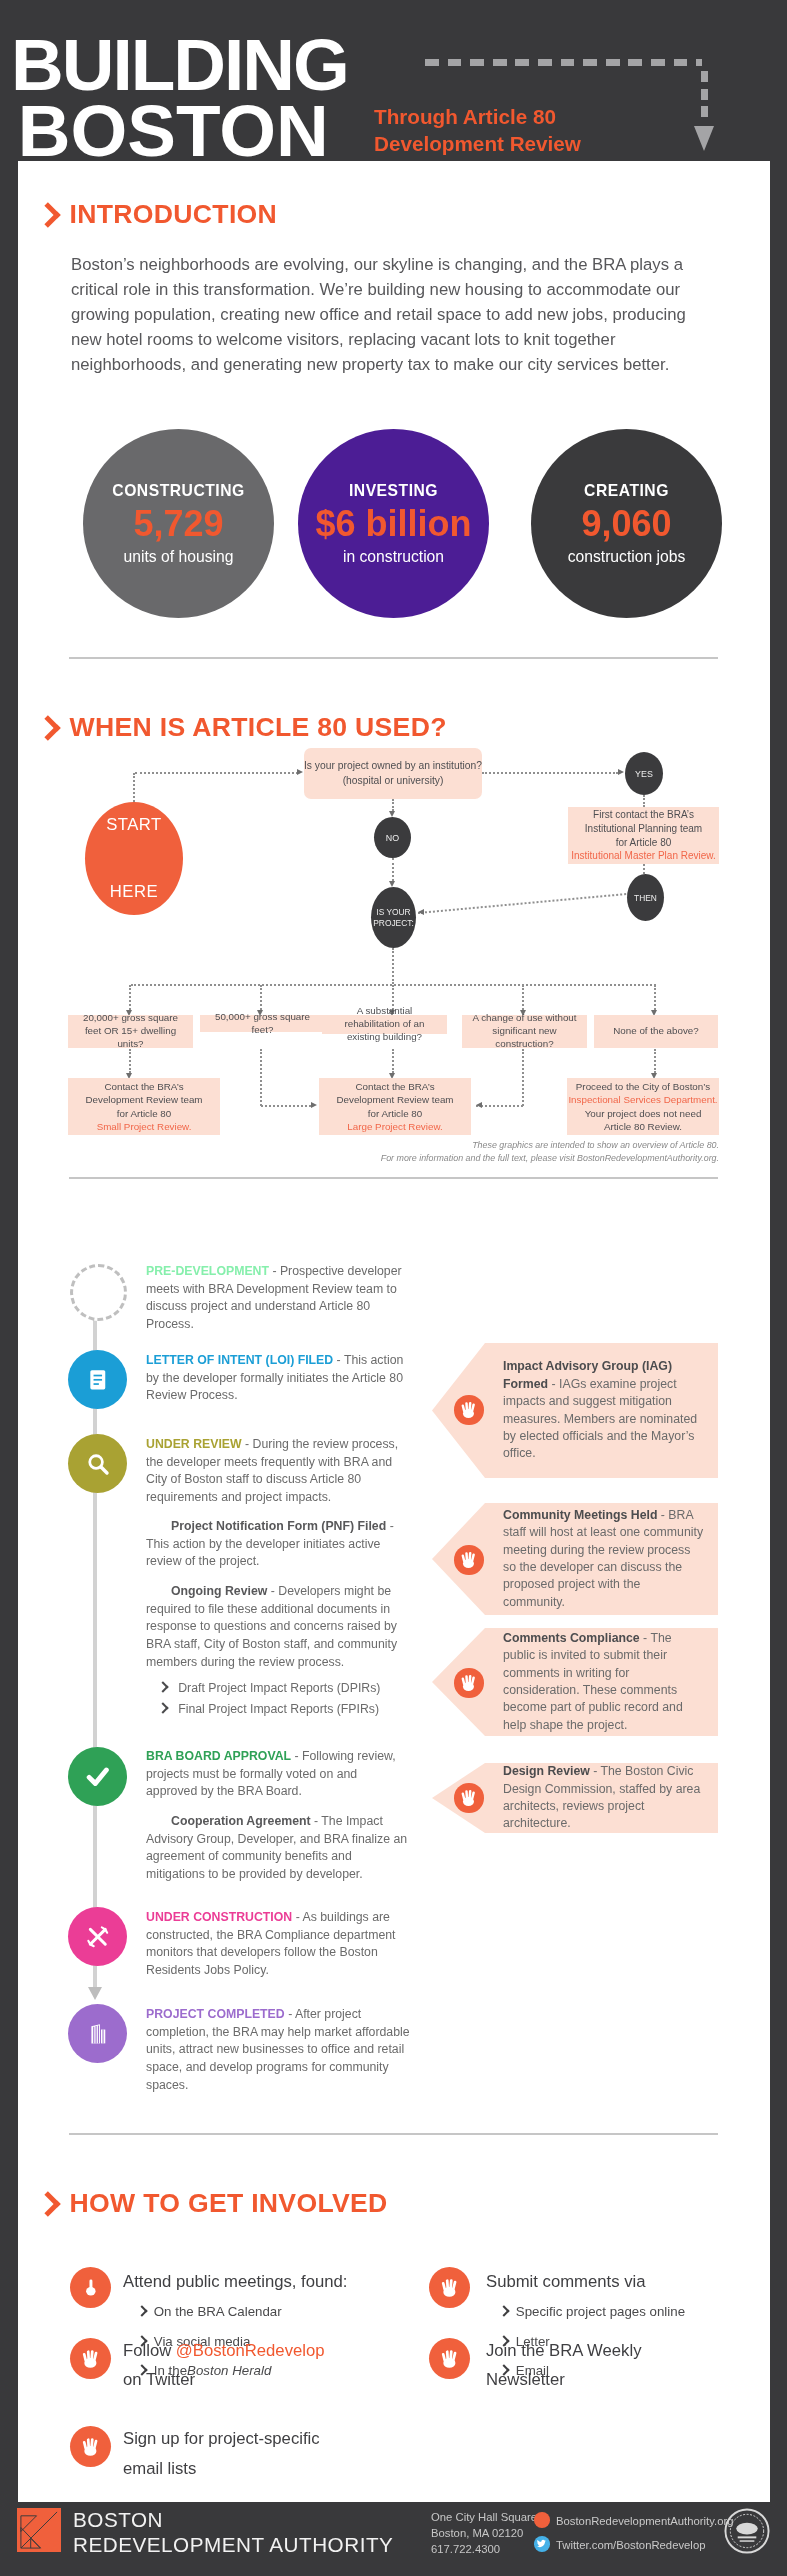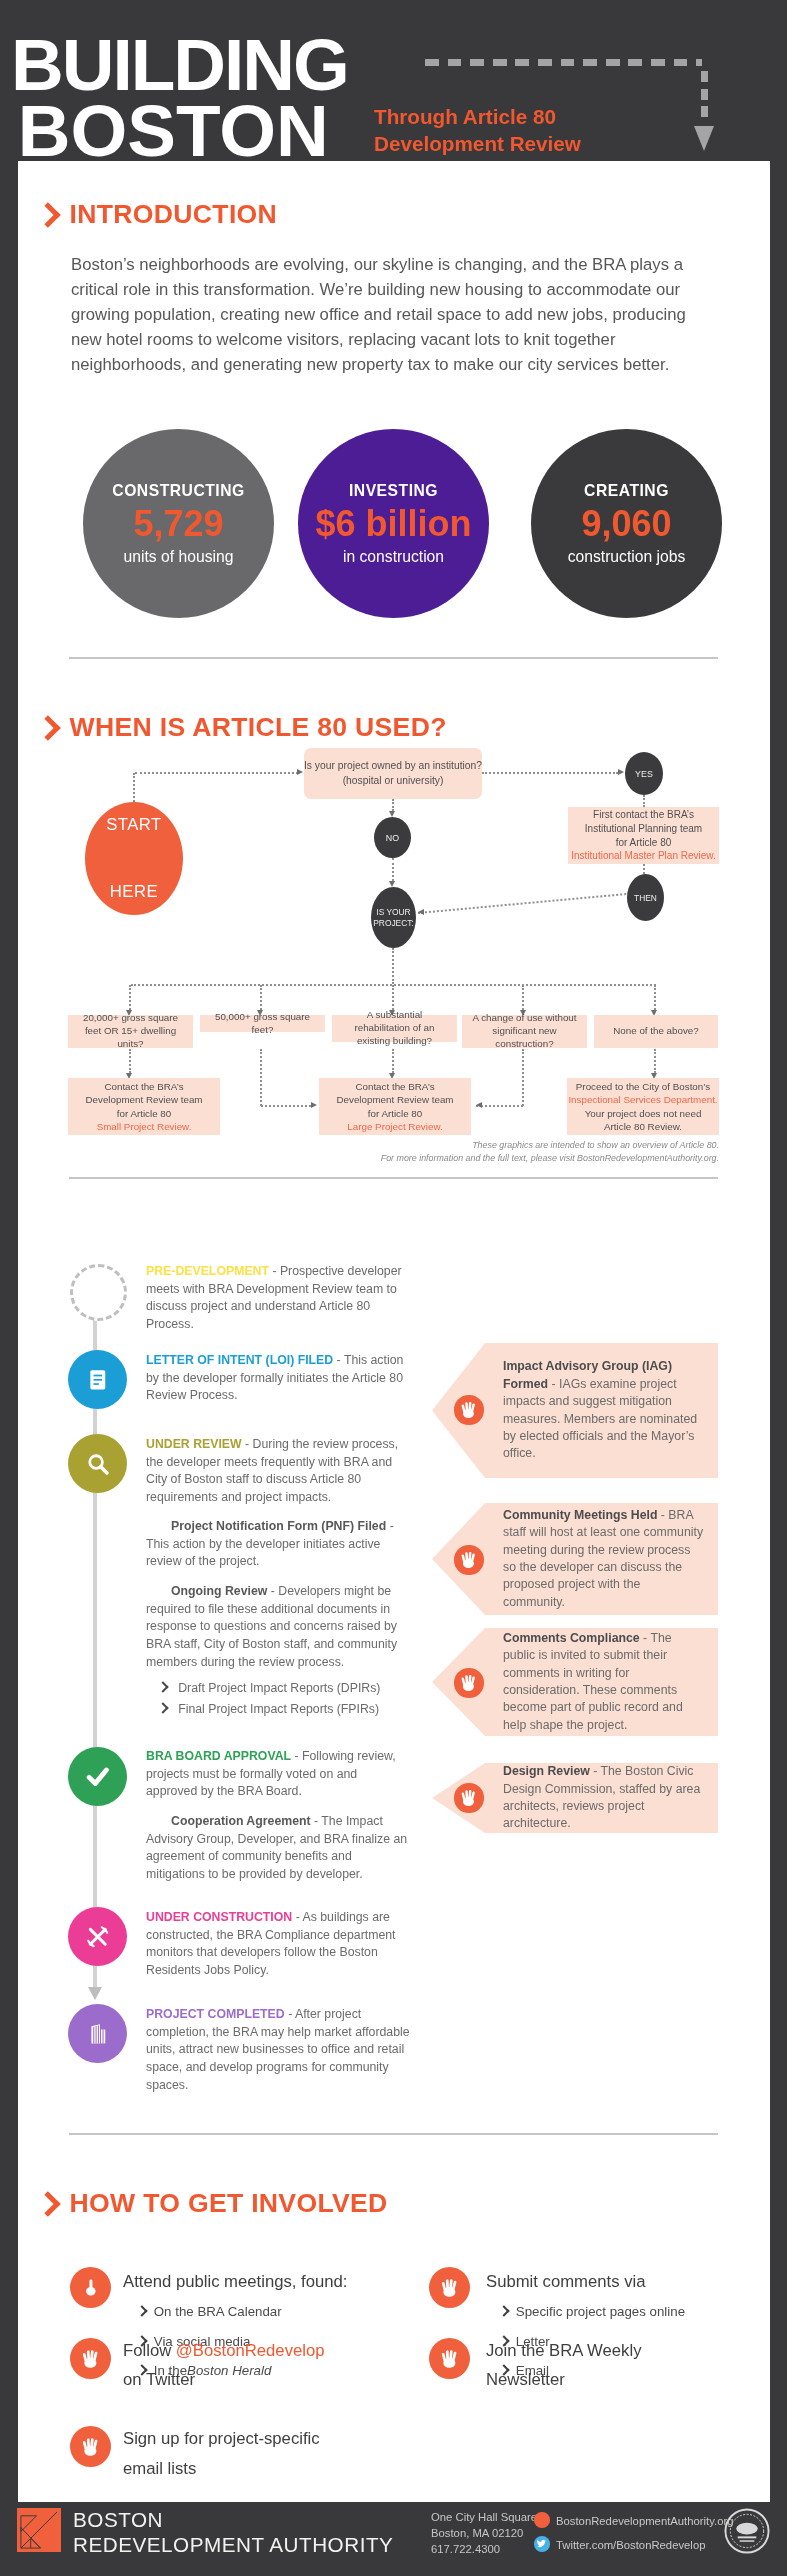--- a/index.html
+++ b/index.html
@@ -44,21 +44,21 @@
   .ar-l{width:0;height:0;border-top:3.9px solid transparent;border-bottom:3.9px solid transparent;border-right:6.9px solid #6e6e6e;}
   .ar-d{width:0;height:0;border-left:3.9px solid transparent;border-right:3.9px solid transparent;border-top:6.9px solid #6e6e6e;}
   .fnote{font-size:8.9px;font-style:italic;color:#8a8a8a;text-align:right;line-height:12.8px;}
 
   
   .tline{width:3.9px;background:#d2d2d2;}
   .tcirc{width:59px;height:59px;border-radius:50%;display:flex;align-items:center;justify-content:center;}
   .tcirc-dashed{width:51px;height:51px;border-radius:50%;border:3px dashed #bfbfbf;background:#ffffff;}
   .stage{left:146px;width:264px;font-size:12.3px;line-height:1.44;color:#6b6b6b;}
   .stage .nm{font-weight:bold;}
-  .st0{color:#fde047;} .st1{color:#1b9ed6;} .st2{color:#a9a233;}
+  .st0{color:#86efac;} .st1{color:#1b9ed6;} .st2{color:#a9a233;}
   .st3{color:#2fa156;} .st4{color:#eb3d96;} .st5{color:#9c6ccd;}
   .sub b{color:#58585a;padding-left:25px;}
   .mchev{display:inline-block;width:5.9px;height:5.9px;border-top:2.5px solid #3e3e40;border-right:2.5px solid #3e3e40;transform:rotate(45deg);margin-right:7.9px;position:relative;top:-1px;}
   .tl-arrow{width:0;height:0;border-left:7.9px solid transparent;border-right:7.9px solid transparent;border-top:13.8px solid #bdbdbd;}
 
   .callout{left:432px;width:286px;background:#fcdfd3;clip-path:polygon(0 50%,53px 0,100% 0,100% 100%,53px 100%);
            box-sizing:border-box;padding:9.8px 13.8px 9.8px 71px;display:flex;flex-direction:column;justify-content:center;
            font-size:12.3px;line-height:1.42;color:#6b6b6b;}
   .callout b{color:#4c4c4e;}
   .ocirc{width:29.5px;height:29.5px;border-radius:50%;background:#f0603c;display:flex;align-items:center;justify-content:center;}
@@ -176,21 +176,21 @@
     <div class="hl">Institutional Master Plan Review.</div>
   </div>
   <div class="abs dkell" style="left:627px;top:874px;width:37px;height:47px;font-size:8.4px;">THEN</div>
   <div class="abs dkell" style="left:371px;top:887px;width:45px;height:61px;font-size:8.4px;line-height:1.3;">
     <div>IS YOUR</div>
     <div>PROJECT:</div>
   </div>
 
   <div class="abs pinkbox branch" style="left:68px;top:1015px;width:125px;height:33px;">20,000+ gross square feet OR 15+ dwelling units?</div>
   <div class="abs pinkbox branch" style="left:200px;top:1015px;width:125px;height:17px;">50,000+ gross square feet?</div>
-  <div class="abs pinkbox branch" style="left:332px;top:1015px;width:125px;height:27px;">A substantial rehabilitation of an existing building?</div>
+  <div class="abs pinkbox branch" style="left:322px;top:1015px;width:125px;height:19px;">A substantial rehabilitation of an existing building?</div>
   <div class="abs pinkbox branch" style="left:462px;top:1015px;width:125px;height:33px;">A change of use without significant new construction?</div>
   <div class="abs pinkbox branch" style="left:594px;top:1015px;width:124px;height:33px;">None of the above?</div>
 
   <div class="abs pinkbox outcome" style="left:68px;top:1078px;width:152px;height:57px;">
     <div>Contact the BRA’s</div>
     <div>Development Review team</div>
     <div>for Article 80</div>
     <div class="hl">Small Project Review.</div>
   </div>
   <div class="abs pinkbox outcome" style="left:319px;top:1078px;width:152px;height:57px;">

